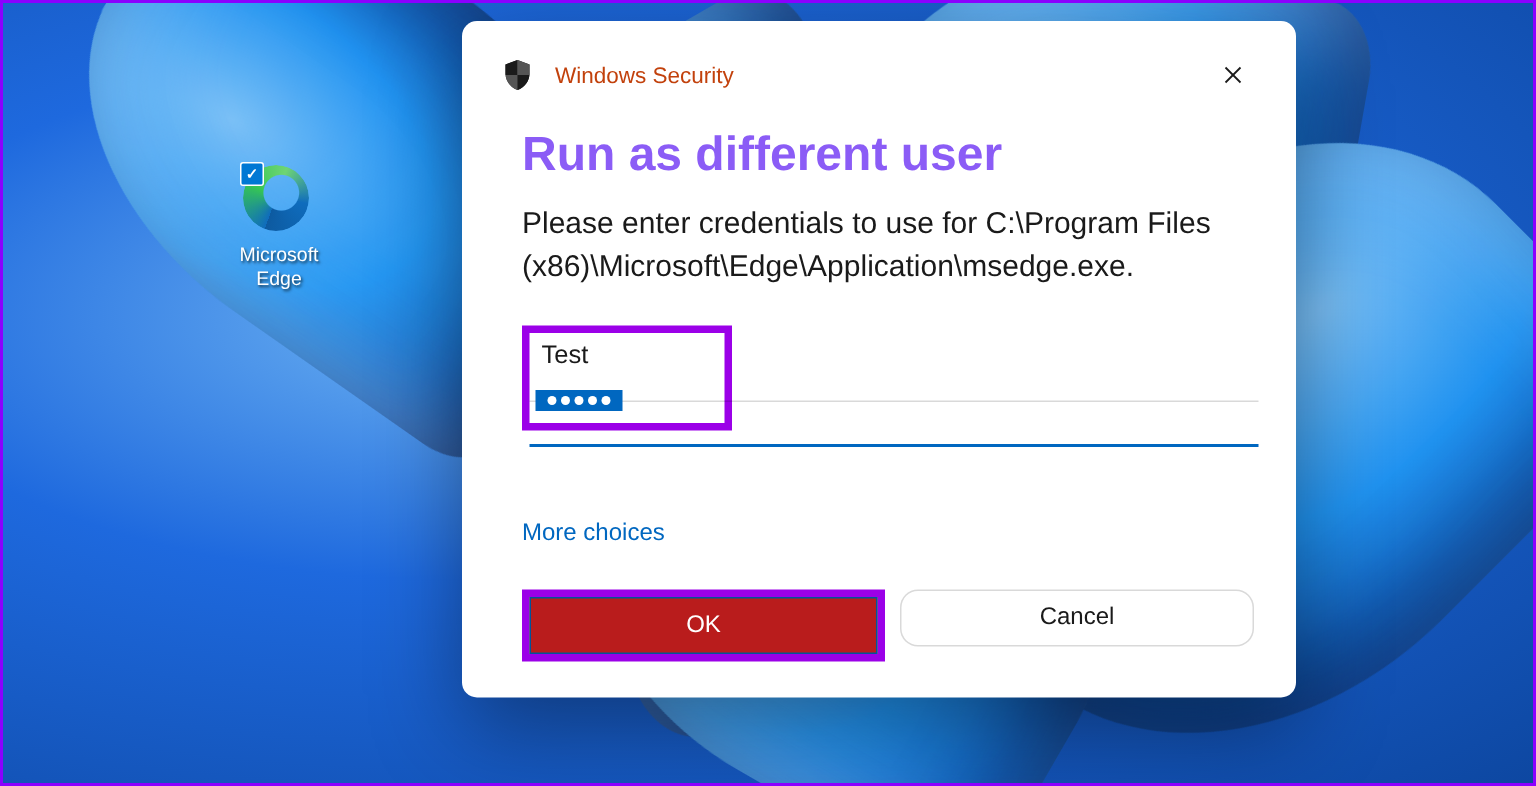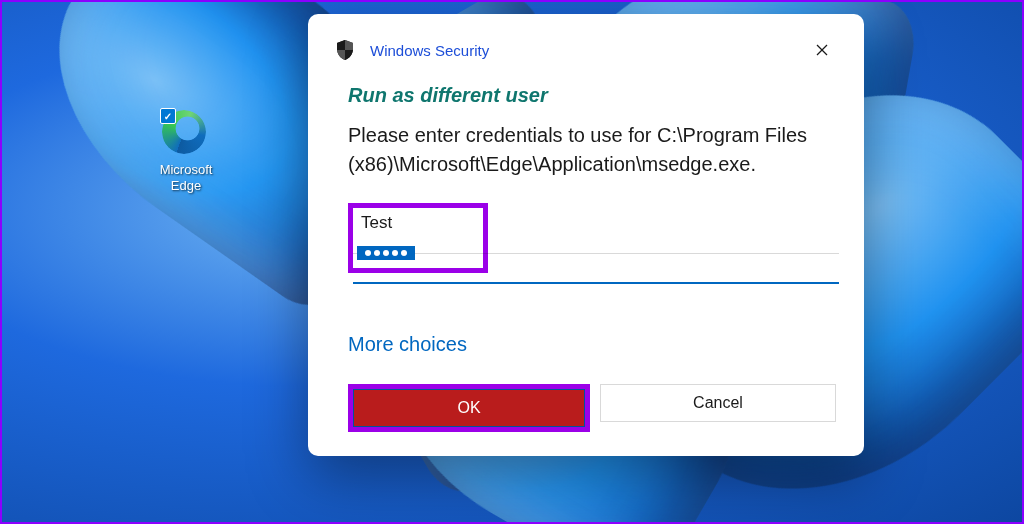--- a/index.html
+++ b/index.html
@@ -98,42 +98,41 @@
       gap: 16px;
       margin-bottom: 20px;
     }
     .shield-ico {
       width: 18px;
       height: 20px;
       flex-shrink: 0;
     }
     .header-title {
       font-size: 15px;
-      color: #1d4ed8;
+      color: #c2410c;
     }
     .close-btn {
       margin-left: auto;
       width: 28px;
       height: 28px;
       display: flex;
       align-items: center;
       justify-content: center;
       cursor: pointer;
       font-size: 14px;
       color: #1a1a1a;
     }
     .content {
       padding-left: 12px;
     }
     .heading {
-      font-size: 20px;
+      font-size: 32px;
       font-weight: 600;
-      color: #0f766e;
+      color: #8b5cf6;
       margin-bottom: 14px;
-      font-style: italic;
     }
     .description {
       font-size: 20px;
       color: #1a1a1a;
       line-height: 1.45;
       margin-bottom: 24px;
     }
     .highlight-box {
       border: 5px solid #9b00e8;
       display: inline-block;
@@ -185,21 +184,21 @@
       gap: 3px;
     }
     .password-dot {
       width: 6px;
       height: 6px;
       border-radius: 50%;
       background: #fff;
     }
     .more-choices {
       color: #0067c0;
-      font-size: 20px;
+      font-size: 16px;
       cursor: pointer;
       display: inline-block;
       margin: 16px 0 28px;
     }
     .button-row {
       display: flex;
       gap: 10px;
       align-items: stretch;
     }
     .btn-highlight {
@@ -218,20 +217,21 @@
     }
     .btn-primary {
       background: #b91c1c;
       color: #fff;
       width: 232px;
       border: 1px solid #005499;
     }
     .btn-secondary {
       background: #fff;
       color: #1a1a1a;
+      border-radius: 12px;
     }
   </style>
 </head>
 <body>
 
 <div class="desktop">
   <div class="flower">
     <div class="flower-petal" style="top:80px;left:100px;width:320px;height:420px;transform:rotate(-30deg);"></div>
     <div class="flower-petal" style="top:20px;left:300px;width:360px;height:480px;transform:rotate(10deg);"></div>
     <div class="flower-petal" style="top:120px;left:450px;width:340px;height:440px;transform:rotate(45deg);"></div>

